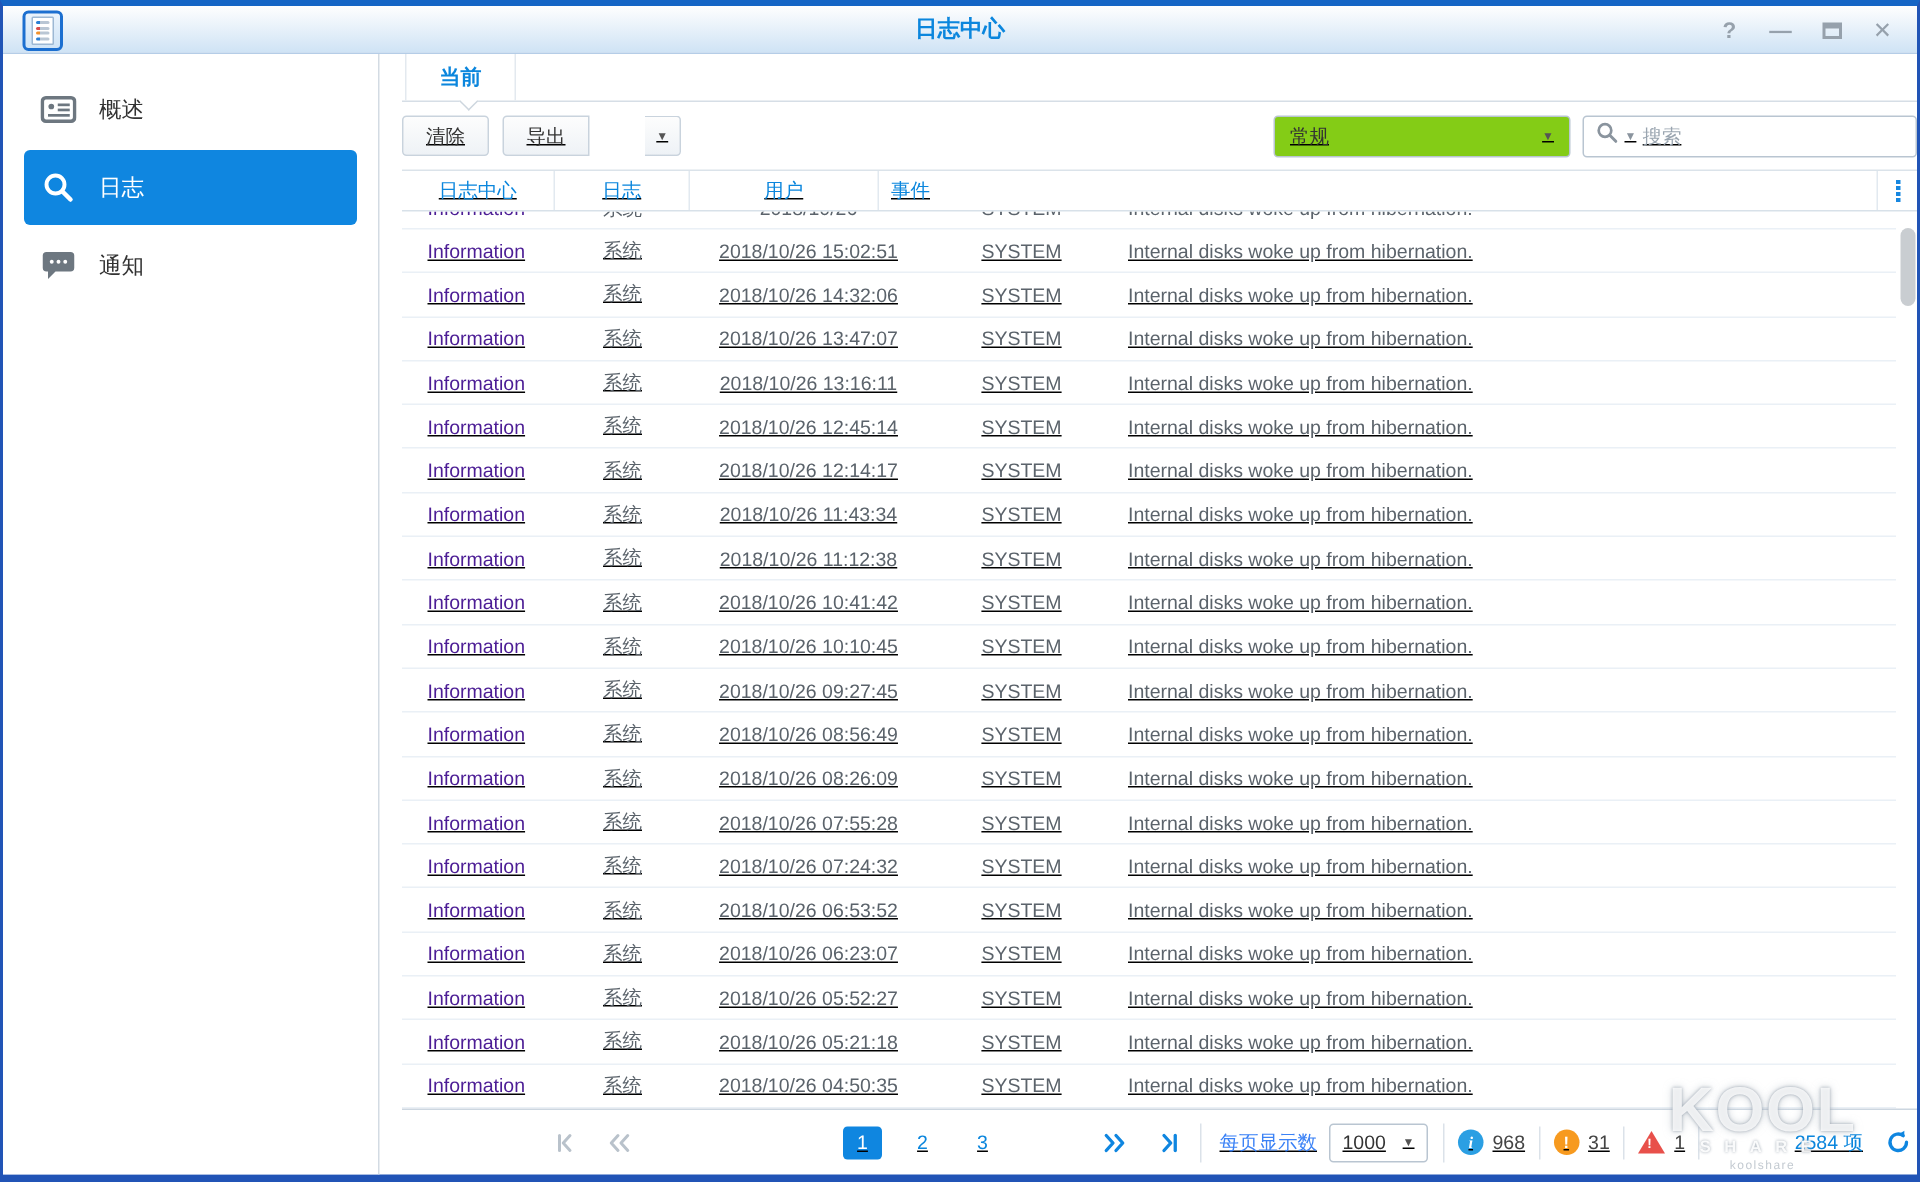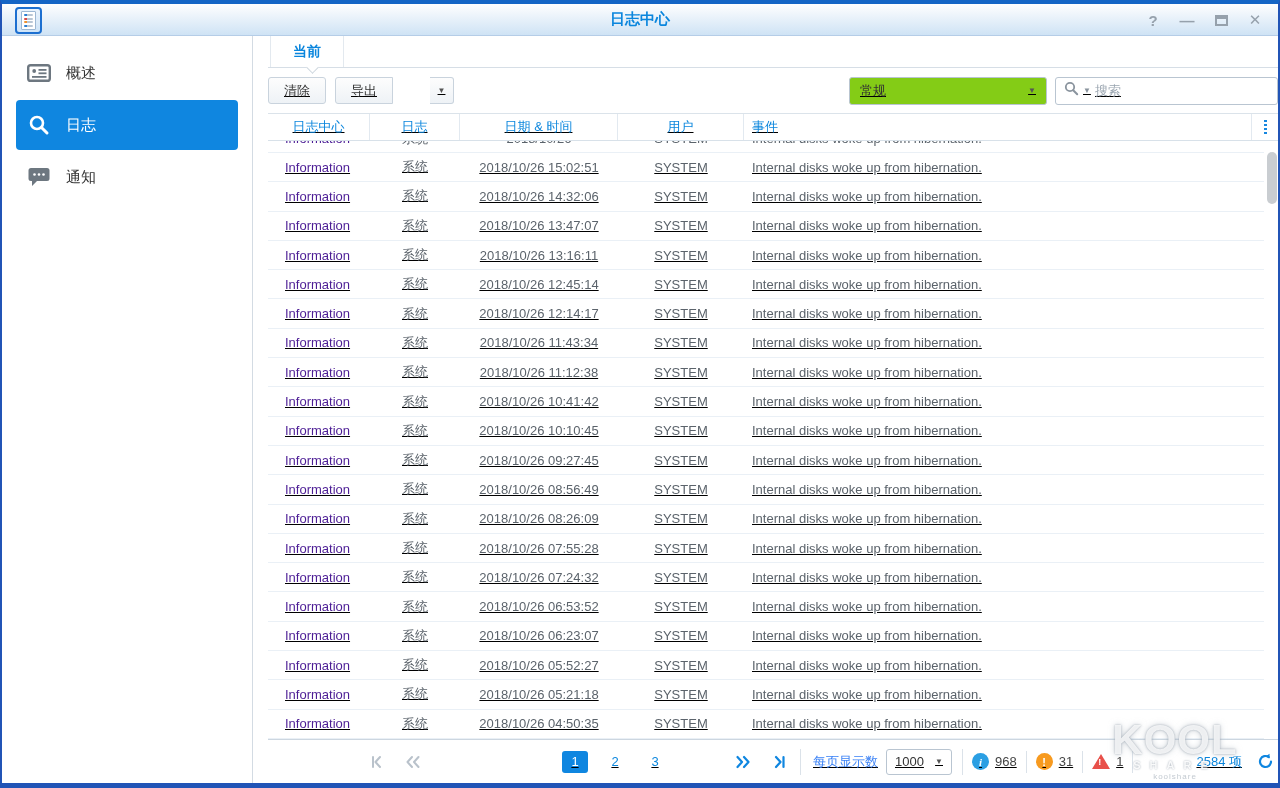--- a/index.html
+++ b/index.html
@@ -204,21 +204,20 @@
             </span>
             <span class="caret" style="color:#8a949e;">▼</span>
             <input type="text" placeholder="搜索" style="">
           </div>
         </div>
       </div>
 
       <div class="theader">
         <div class="hcell c-priority">日志中心</div>
         <div class="hcell c-log">日志</div>
-        <div class="hcell c-datetime">日期 &amp; 时间</div>
         <div class="hcell c-user">用户</div>
         <div class="hcell c-event">事件</div>
         <div class="hcell c-more">
           <span class="col-dots"></span>
         </div>
       </div>
 
       <div class="tbody">
         <div class="partial-strip">
           <div class="trow">

